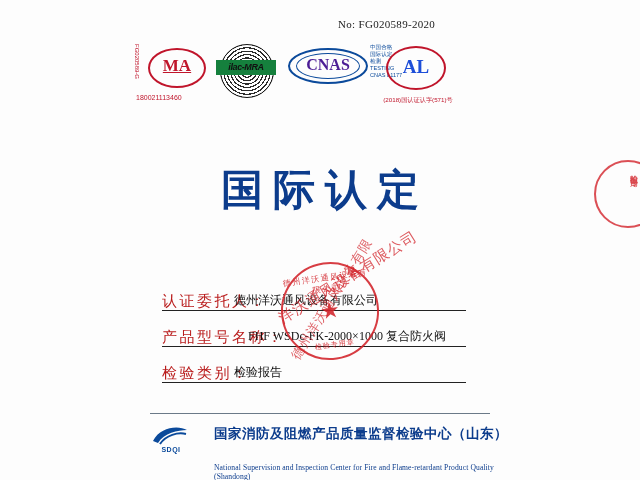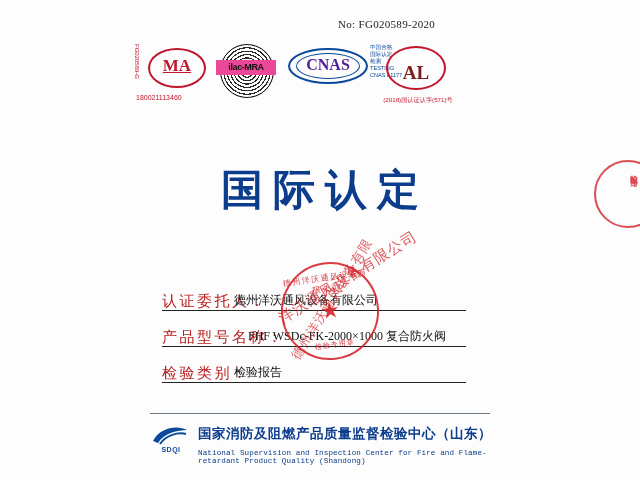--- a/index.html
+++ b/index.html
@@ -104,28 +104,29 @@
     background:
       repeating-radial-gradient(circle at 50% 50%, #ffffff 0 2.2px, #2b2b2b 2.2px 3.4px);
     overflow: hidden;
   }
   .ilac-band {
     position: absolute;
     left: 0px;
     top: 18px;
     width: 60px;
     height: 15px;
-    background: #ec4899;
+    background: #15803d;
     text-align: center;
     font-size: 9px;
     font-weight: bold;
     color: #111;
     line-height: 15px;
     font-family: "Liberation Sans", sans-serif;
     letter-spacing: -0.4px;
+    font-style: italic;
   }
 
   
   .cnas-wrap { left: 148px; width: 86px; }
   .cnas-ellipse {
     position: absolute;
     left: 2px;
     top: 6px;
     width: 80px;
     height: 36px;
@@ -173,26 +174,26 @@
     top: 4px;
     width: 60px;
     height: 44px;
     border: 2.2px solid #c0152b;
     border-radius: 50%;
     box-sizing: border-box;
   }
   .cal-text {
     position: absolute;
     left: 6px;
-    top: 20px;
+    top: 14px;
     width: 60px;
     text-align: center;
     font-size: 19px;
     font-weight: bold;
-    color: #7f1d1d;
+    color: #1d4ed8;
     font-family: "Liberation Serif", serif;
   }
   .cal-caption {
     position: absolute;
     left: -4px;
     top: 54px;
     width: 84px;
     text-align: center;
     font-size: 6.2px;
     color: #c0152b;
@@ -365,20 +366,21 @@
     width: 340px;
     border-bottom: 1px solid #6b7a88;
   }
   .footer {
     position: absolute;
     left: 150px;
     top: 424px;
     width: 360px;
     display: flex;
     align-items: flex-start;
+    gap: 16px;
   }
   .sdqi-logo {
     position: relative;
     width: 42px;
     height: 34px;
     flex: none;
     margin-right: 6px;
   }
   .sdqi-swoosh {
     position: absolute;
@@ -404,22 +406,22 @@
   .footer-cn {
     font-size: 13.5px;
     color: #0c3c8c;
     font-family: "Liberation Serif", serif;
     letter-spacing: 0.5px;
     font-weight: bold;
   }
   .footer-en {
     font-size: 7.6px;
     color: #0c3c8c;
-    font-family: Liberation Mono, monospace;
-    margin-top: 6px;
+    font-family: Liberation Serif, serif;
+    margin-top: 20px;
     letter-spacing: 0.1px;
   }
 </style>
 </head>
 <body>
 
 <div class="page">
 
   <div class="report-no">
     <span>No:</span>

